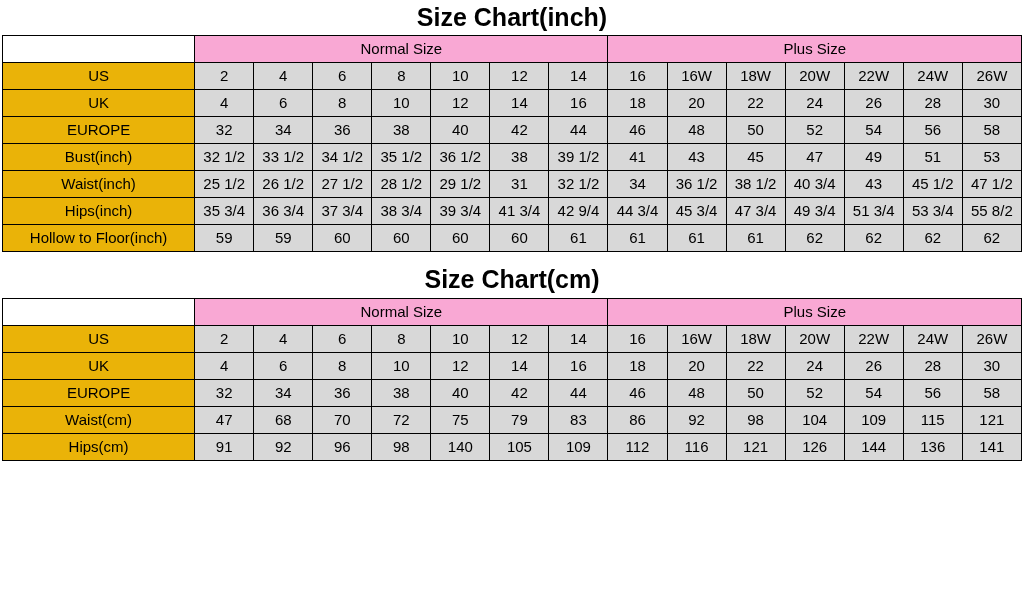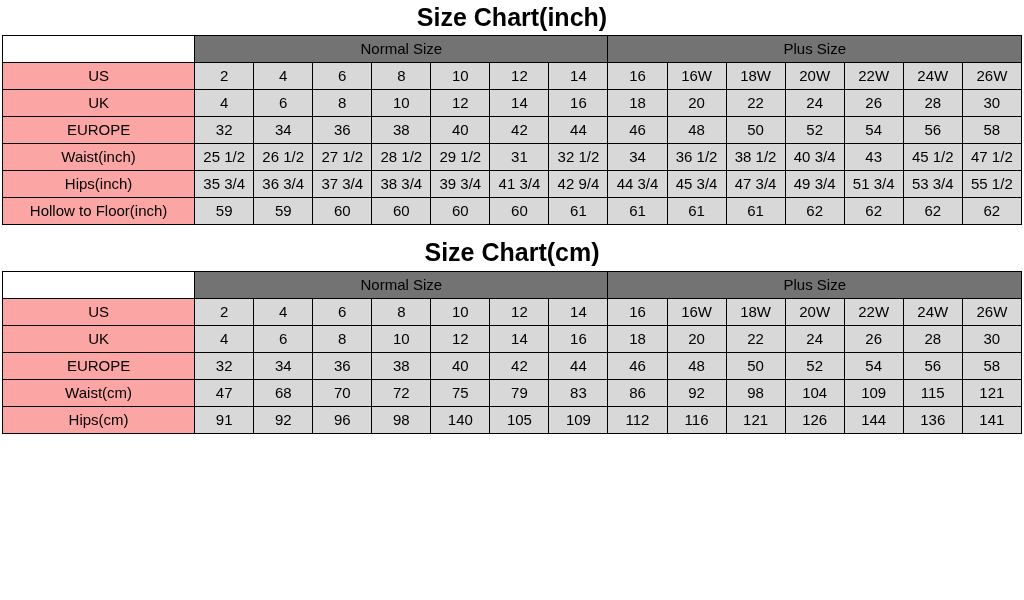--- a/index.html
+++ b/index.html
@@ -42,26 +42,26 @@
   table.size-table td {
     border: 1px solid #000000;
     text-align: center;
     font-size: 15px;
     height: 23px;
     padding: 1px 0 2px 0;
     white-space: nowrap;
     overflow: hidden;
   }
   td.row-label {
-    background: #fca5a5;
+    background: #eab308;
     text-align: center;
     font-size: 15.5px;
   }
   td.group-head {
-    background: #737373;
+    background: #f9a8d4;
     font-size: 19px;
     font-weight: normal;
   }
   td.cell-normal {
     background: #d8d8d8;
   }
   td.cell-plus {
     background: #d8d8d8;
   }
   td.corner {
@@ -136,20 +136,37 @@
           <td class="cell-normal">44</td>
           <td class="cell-plus">46</td>
           <td class="cell-plus">48</td>
           <td class="cell-plus">50</td>
           <td class="cell-plus">52</td>
           <td class="cell-plus">54</td>
           <td class="cell-plus">56</td>
           <td class="cell-plus">58</td>
         </tr>
         <tr>
+          <td class="row-label">Bust(inch)</td>
+          <td class="cell-normal">32 1/2</td>
+          <td class="cell-normal">33 1/2</td>
+          <td class="cell-normal">34 1/2</td>
+          <td class="cell-normal">35 1/2</td>
+          <td class="cell-normal">36 1/2</td>
+          <td class="cell-normal">38</td>
+          <td class="cell-normal">39 1/2</td>
+          <td class="cell-plus">41</td>
+          <td class="cell-plus">43</td>
+          <td class="cell-plus">45</td>
+          <td class="cell-plus">47</td>
+          <td class="cell-plus">49</td>
+          <td class="cell-plus">51</td>
+          <td class="cell-plus">53</td>
+        </tr>
+        <tr>
           <td class="row-label">Waist(inch)</td>
           <td class="cell-normal">25 1/2</td>
           <td class="cell-normal">26 1/2</td>
           <td class="cell-normal">27 1/2</td>
           <td class="cell-normal">28 1/2</td>
           <td class="cell-normal">29 1/2</td>
           <td class="cell-normal">31</td>
           <td class="cell-normal">32 1/2</td>
           <td class="cell-plus">34</td>
           <td class="cell-plus">36 1/2</td>
@@ -167,21 +184,21 @@
           <td class="cell-normal">38 3/4</td>
           <td class="cell-normal">39 3/4</td>
           <td class="cell-normal">41 3/4</td>
           <td class="cell-normal">42 9/4</td>
           <td class="cell-plus">44 3/4</td>
           <td class="cell-plus">45 3/4</td>
           <td class="cell-plus">47 3/4</td>
           <td class="cell-plus">49 3/4</td>
           <td class="cell-plus">51 3/4</td>
           <td class="cell-plus">53 3/4</td>
-          <td class="cell-plus">55 1/2</td>
+          <td class="cell-plus">55 8/2</td>
         </tr>
         <tr>
           <td class="row-label">Hollow to Floor(inch)</td>
           <td class="cell-normal">59</td>
           <td class="cell-normal">59</td>
           <td class="cell-normal">60</td>
           <td class="cell-normal">60</td>
           <td class="cell-normal">60</td>
           <td class="cell-normal">60</td>
           <td class="cell-normal">61</td>

